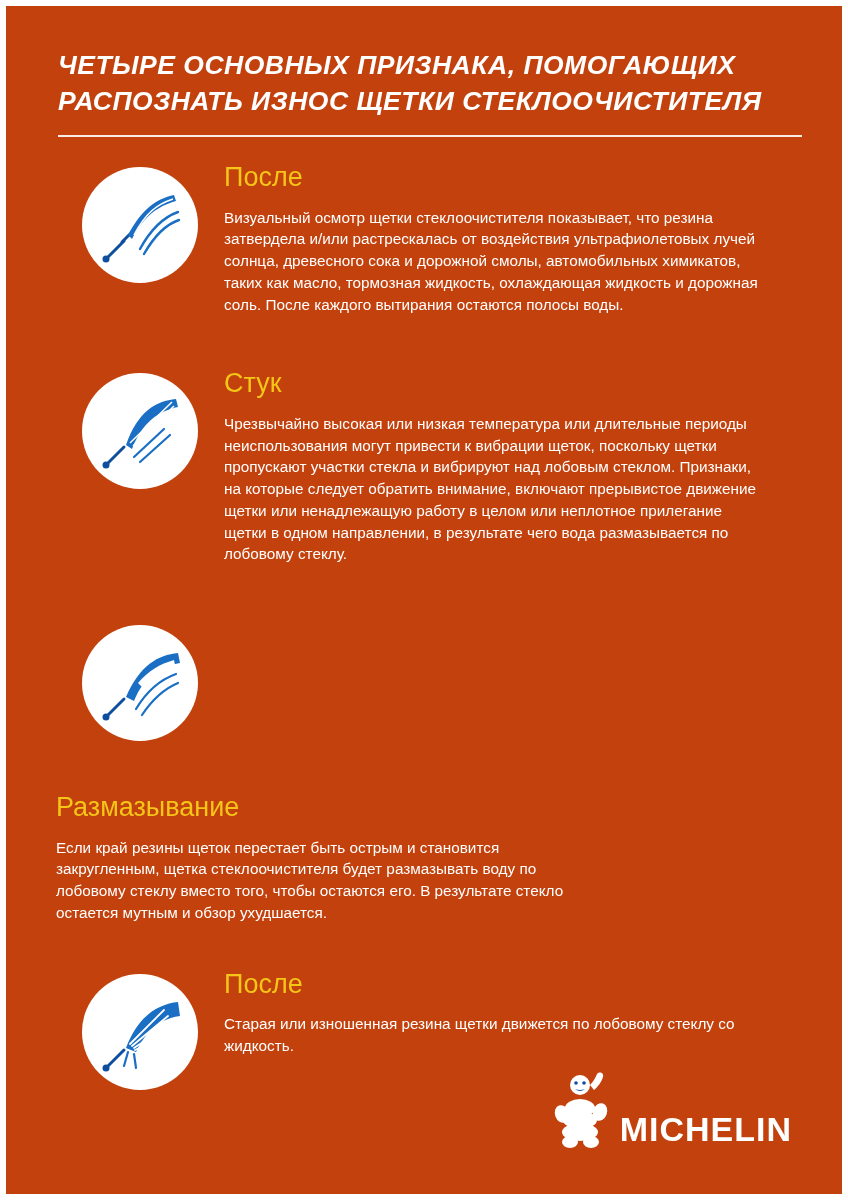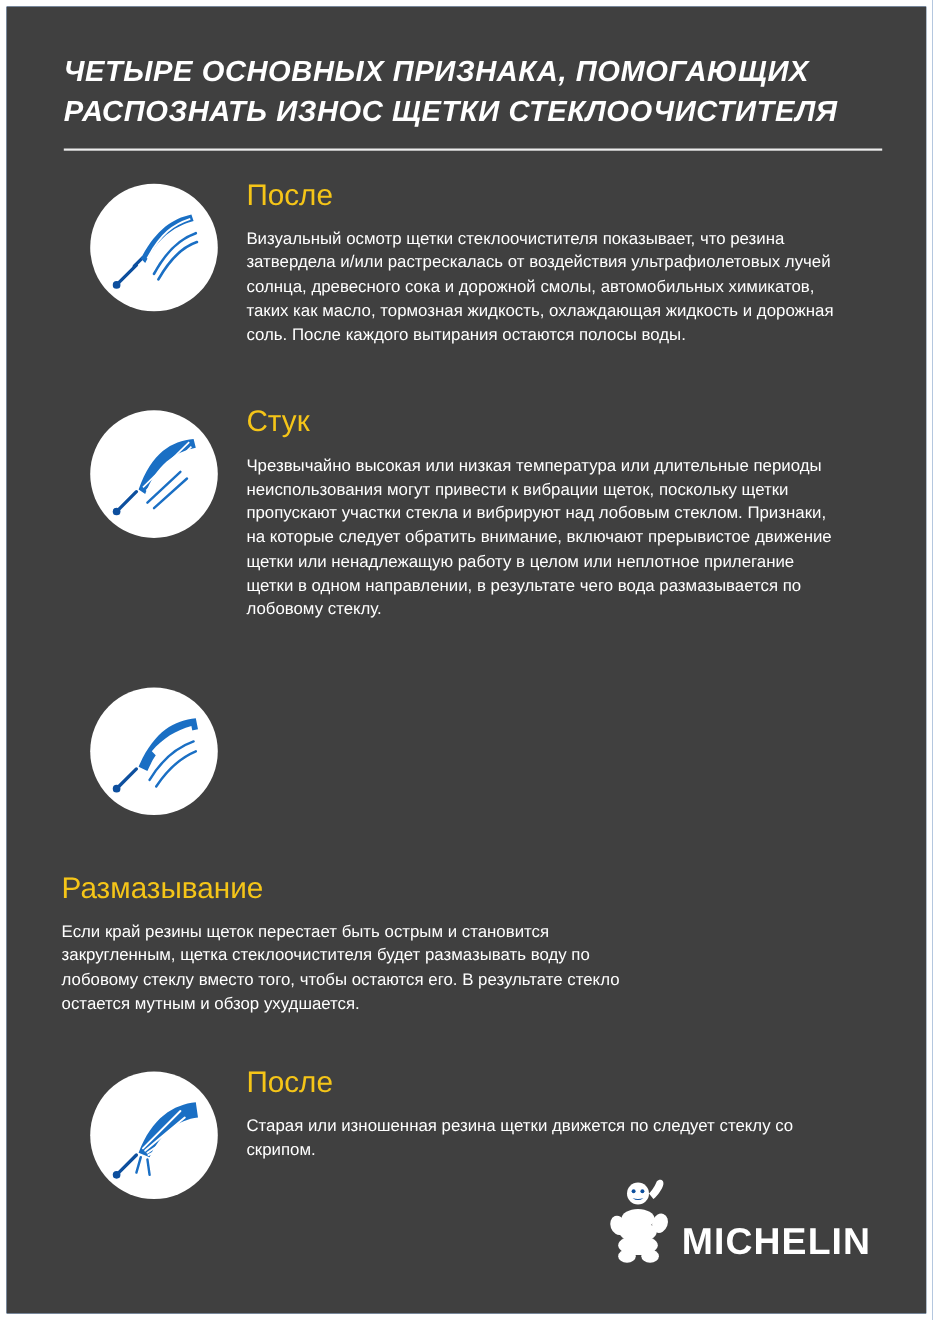--- a/index.html
+++ b/index.html
@@ -30,21 +30,21 @@
     pointer-events: none;
     box-sizing: border-box;
   }
 
   .inner {
     position: absolute;
     left: 6px;
     top: 6px;
     right: 6px;
     bottom: 6px;
-    background: #404040;
+    background: #c2410c;
     padding: 42px 50px 0 50px;
     box-sizing: border-box;
   }
 
   .title {
     color: #ffffff;
     font-size: 26.5px;
     line-height: 1.34;
     font-weight: bold;
     font-style: italic;
@@ -253,21 +253,21 @@
               </g>
               <g stroke="#1a6fc4" stroke-width="2.2" stroke-linecap="round">
                 <path d="M34 66 L30 80"></path>
                 <path d="M40 68 L42 82"></path>
               </g>
             </svg>
           </div>
         </div>
         <div class="text-col">
           <h2 class="section-title">После</h2>
-          <p class="section-body">Старая или изношенная резина щетки движется по следует стеклу со скрипом.</p>
+          <p class="section-body">Старая или изношенная резина щетки движется по лобовому стеклу со жидкость.</p>
         </div>
       </div>
 
     </div>
   </div>
 
   <div class="footer">
     <div class="bib">
       <svg width="66" height="86" viewBox="0 0 66 86">
         <g fill="#ffffff">

